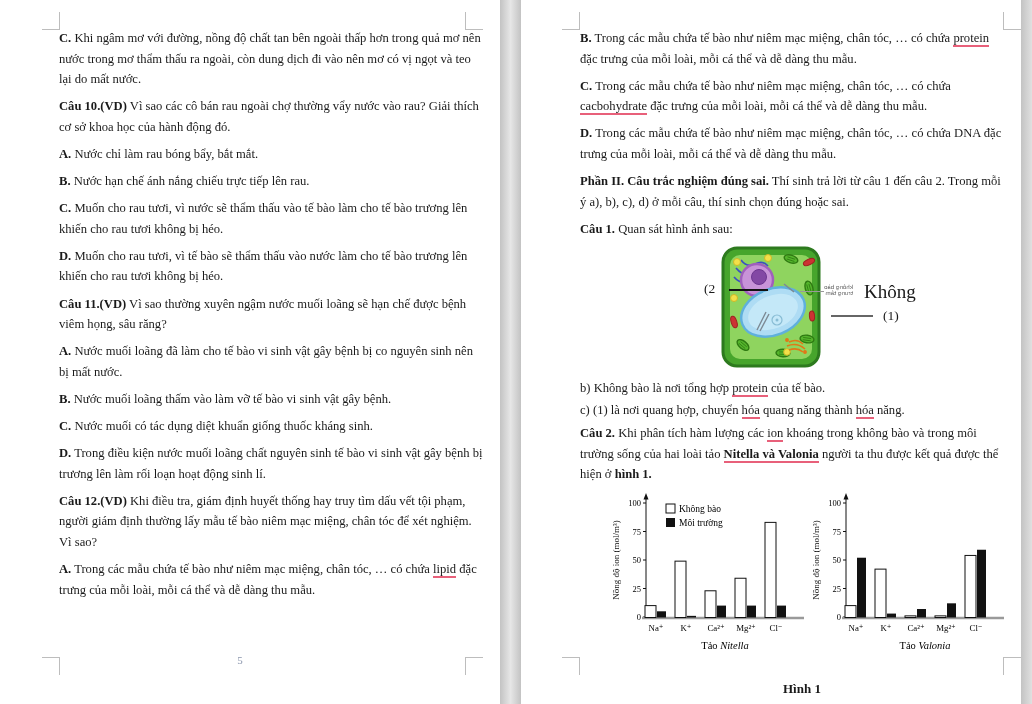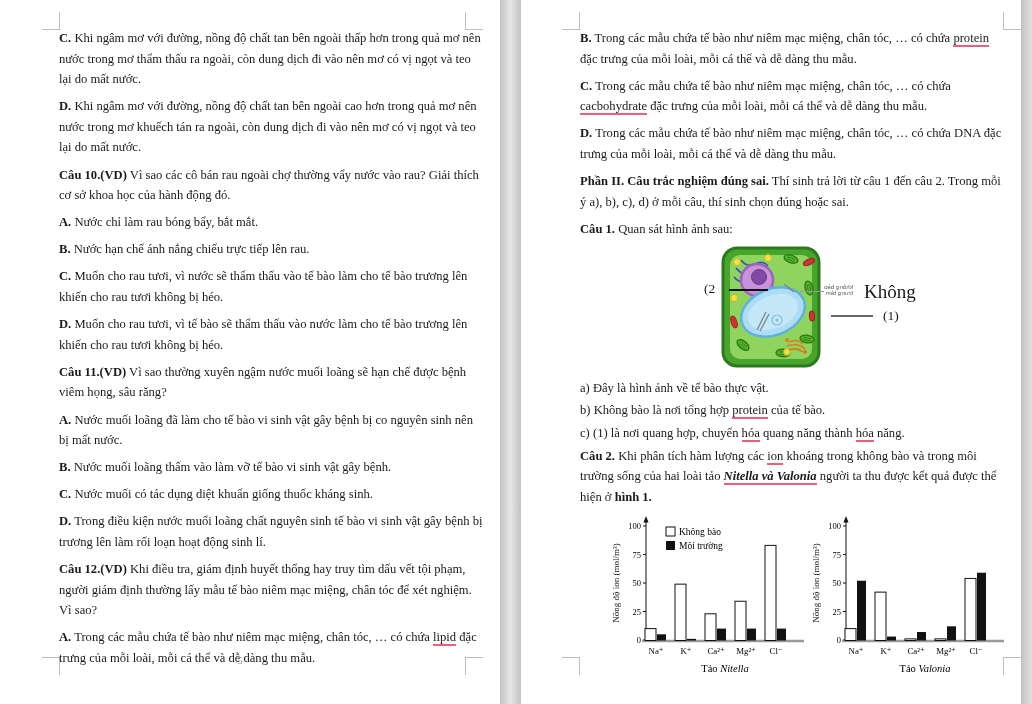--- a/index.html
+++ b/index.html
@@ -10,21 +10,21 @@
   .page-right{left:521px;width:532px;}
   .gutter{position:absolute;top:0;height:704px;left:500px;width:21px;
           background:linear-gradient(90deg,#c3c3c3,#e6e6e6 50%,#c3c3c3);}
   .edge-strip{position:absolute;top:0;height:704px;left:1021px;width:11px;
           background:linear-gradient(90deg,#c3c3c3,#e0e0e0);}
   .content{position:absolute;left:59px;top:28px;width:424px;
            font-size:12.6px;line-height:20.6px;text-align:left;}
   .para{margin:0 0 6.5px 0;}
   .para.tight{margin:0 0 2px 0;}
   .b{font-weight:bold;}
-  .i{font-style:italic;}
+  .i{}
   .rl{border-bottom:2px solid #e8607a;}
   
   .cm{position:absolute;width:17px;height:17px;border:0 solid #bdbdbd;}
   .cm.tl{border-right-width:1px;border-bottom-width:1px;}
   .cm.tr{border-left-width:1px;border-bottom-width:1px;}
   .cm.bl{border-right-width:1px;border-top-width:1px;}
   .cm.br{border-left-width:1px;border-top-width:1px;}
   .pagenum{position:absolute;left:0;right:0;bottom:38px;text-align:center;
            font-size:11px;color:#8b96ad;}
   
@@ -49,21 +49,20 @@
 </head>
 <body>
 
 <div class="page page-left">
   <div class="cm tl" style="left:42px;top:12px;"></div>
   <div class="cm tr" style="left:465px;top:12px;"></div>
   <div class="cm bl" style="left:42px;top:657px;"></div>
   <div class="cm br" style="left:465px;top:657px;"></div>
   <div class="content">
       <p class="para"><span class="b">C.</span><span> Khi ngâm mơ với đường, nồng độ chất tan bên ngoài thấp hơn trong quả mơ nên nước trong mơ thẩm thấu ra ngoài, còn dung dịch đi vào nên mơ có vị ngọt và teo lại do mất nước.</span></p>
-      <p class="para"><span class="b">D.</span><span> Khi ngâm mơ với đường, nồng độ chất tan bên ngoài cao hơn trong quả mơ nên nước trong mơ khuếch tán ra ngoài, còn dung dịch đi vào nên mơ có vị ngọt và teo lại do mất nước.</span></p>
       <p class="para"><span class="b">Câu 10.(VD)</span><span> Vì sao các cô bán rau ngoài chợ thường vẩy nước vào rau? Giải thích cơ sở khoa học của hành động đó.</span></p>
       <p class="para"><span class="b">A.</span><span> Nước chỉ làm rau bóng bẩy, bắt mắt.</span></p>
       <p class="para"><span class="b">B.</span><span> Nước hạn chế ánh nắng chiếu trực tiếp lên rau.</span></p>
       <p class="para"><span class="b">C.</span><span> Muốn cho rau tươi, vì nước sẽ thẩm thấu vào tế bào làm cho tế bào trương lên khiến cho rau tươi không bị héo.</span></p>
       <p class="para"><span class="b">D.</span><span> Muốn cho rau tươi, vì tế bào sẽ thẩm thấu vào nước làm cho tế bào trương lên khiến cho rau tươi không bị héo.</span></p>
       <p class="para"><span class="b">Câu 11.(VD)</span><span> Vì sao thường xuyên ngậm nước muối loãng sẽ hạn chế được bệnh viêm họng, sâu răng?</span></p>
       <p class="para"><span class="b">A.</span><span> Nước muối loãng đã làm cho tế bào vi sinh vật gây bệnh bị co nguyên sinh nên bị mất nước.</span></p>
       <p class="para"><span class="b">B.</span><span> Nước muối loãng thấm vào làm vỡ tế bào vi sinh vật gây bệnh.</span></p>
       <p class="para"><span class="b">C.</span><span> Nước muối có tác dụng diệt khuẩn giống thuốc kháng sinh.</span></p>
       <p class="para"><span class="b">D.</span><span> Trong điều kiện nước muối loãng chất nguyên sinh tế bào vi sinh vật gây bệnh bị trương lên làm rối loạn hoạt động sinh lí.</span></p>
@@ -169,21 +168,20 @@
       <div class="mirror">
         <div>không bào</div>
         <div>trung tâm</div>
       </div>
       <div class="lblkhong">Không</div>
       <div class="lbl1-line"></div>
       <div class="lbl1">(1)</div>
     </div>
 
     <div>
-        <p class="para tight"><span>a) Đây là hình ảnh về tế bào thực vật.</span></p>
         <p class="para tight"><span>b) Không bào là nơi tổng hợp </span><span class="rl">protein</span><span> của tế bào.</span></p>
         <p class="para tight"><span>c) (1) là nơi quang hợp, chuyển </span><span class="rl">hóa</span><span> quang năng thành </span><span class="rl">hóa</span><span> năng.</span></p>
       </div>
     <div>
         <p class="para"><span class="b">Câu 2.</span><span> Khi phân tích hàm lượng các </span><span class="rl">ion</span><span> khoáng trong không bào và trong môi trường sống của hai loài tảo </span><span class="b i rl">Nitella và Valonia</span><span> người ta thu được kết quả được thể hiện ở </span><span class="b">hình 1.</span></p>
       </div>
 
     <div class="charts">
       <svg class="chart chart0" width="200" height="168" viewBox="0 0 200 168">
           <text x="11" y="69" text-anchor="middle" font-size="9" transform="rotate(-90 11 69)" fill="#111">Nồng độ ion (mol/m³)</text>

